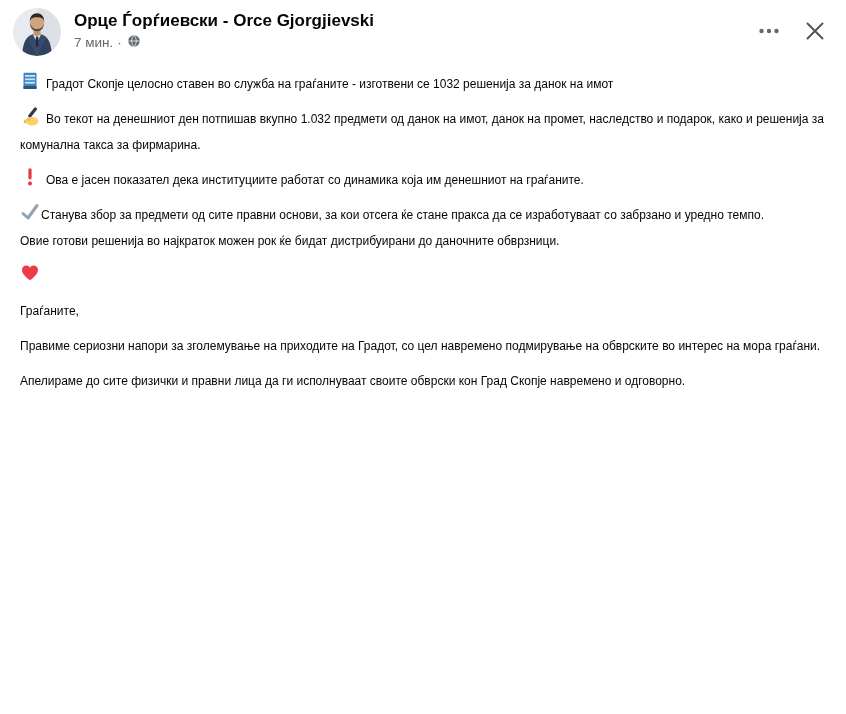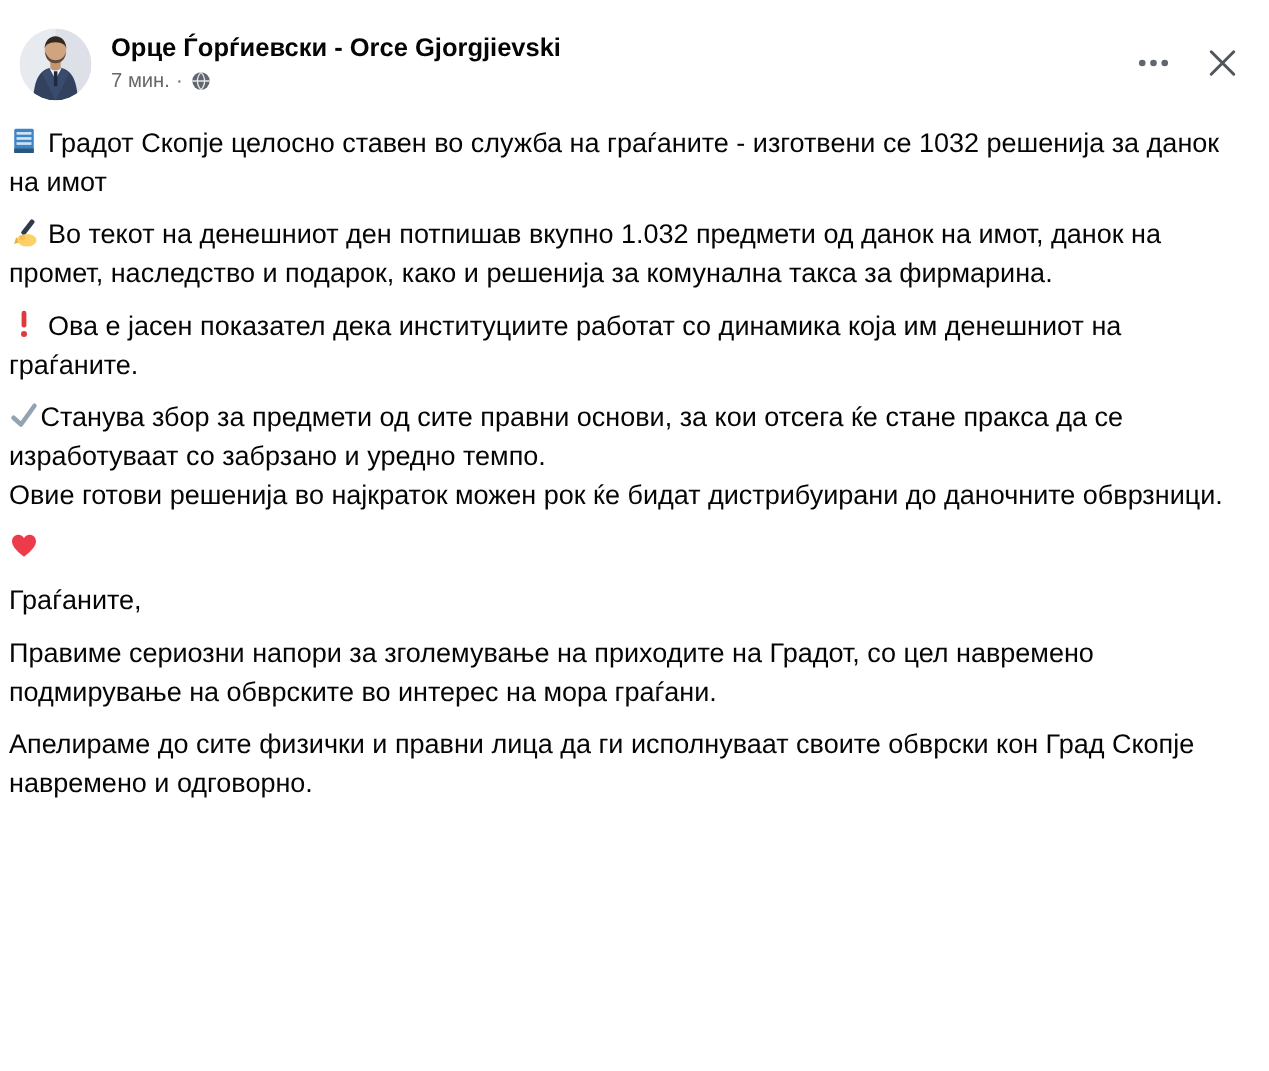--- a/index.html
+++ b/index.html
@@ -9,52 +9,51 @@
     font-family:"Liberation Sans","DejaVu Sans",sans-serif;
     color:#050505;
     overflow:hidden;
   }
   
   .post-header{
     position:relative;
     display:flex;
     align-items:flex-start;
     padding:8px 16px 0 13px;
-    margin-top:11px;
   }
   .avatar-wrap{
     width:48px;height:48px;border-radius:50%;
     overflow:hidden;flex:0 0 48px;cursor:pointer;
     box-shadow:0 0 0 1px rgba(0,0,0,.06) inset;
   }
   .avatar-wrap svg{display:block;}
   .header-info{margin-left:13px;padding-top:2px;}
   .author-name{
     font-size:17px;font-weight:700;line-height:22px;
     color:#050505;cursor:pointer;
   }
   .meta-row{
-    display:flex;align-items:center;gap:4px;
+    display:flex;gap:4px;
     margin-top:2px;
     font-size:13.5px;color:#65676b;line-height:18px;
   }
   .globe{width:14px;height:14px;display:inline-block;margin-left:1px;}
   .header-actions{
     position:absolute;top:18px;right:18px;
     display:flex;align-items:center;gap:20px;
   }
   .icon-btn{
     width:26px;height:26px;border:none;background:transparent;
     padding:0;cursor:pointer;display:flex;align-items:center;justify-content:center;
   }
   .icon-btn svg{display:block;}
   
   .post-body{
-    padding:15px 12px 0 6px;
-    font-size:18px;line-height:26px;
+    padding:15px 12px 0 20px;
+    font-size:12px;line-height:26px;
   }
   .post-body p{
     margin:0 0 9px 0;
     white-space:pre-wrap;
   }
   .emoji{
     display:inline-block;width:20px;height:20px;
     vertical-align:-3px;
   }
   .emoji.gap{margin-right:6px;}

